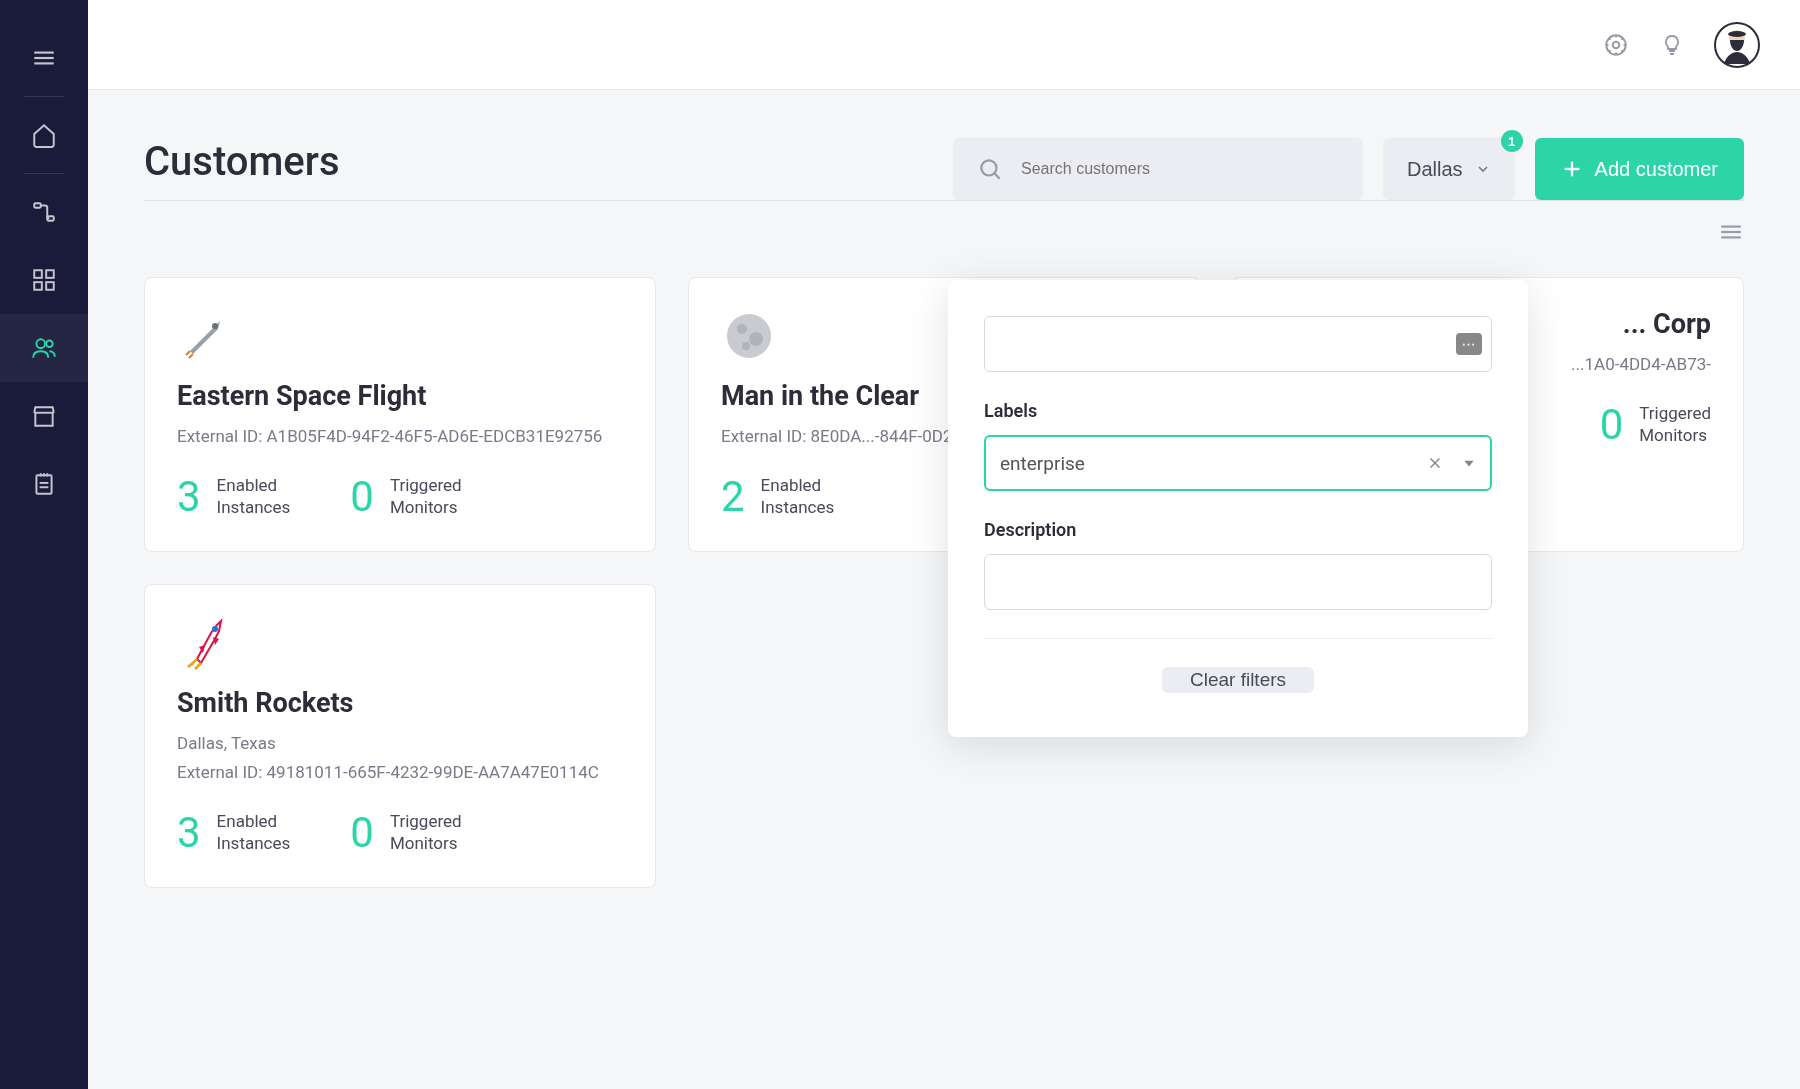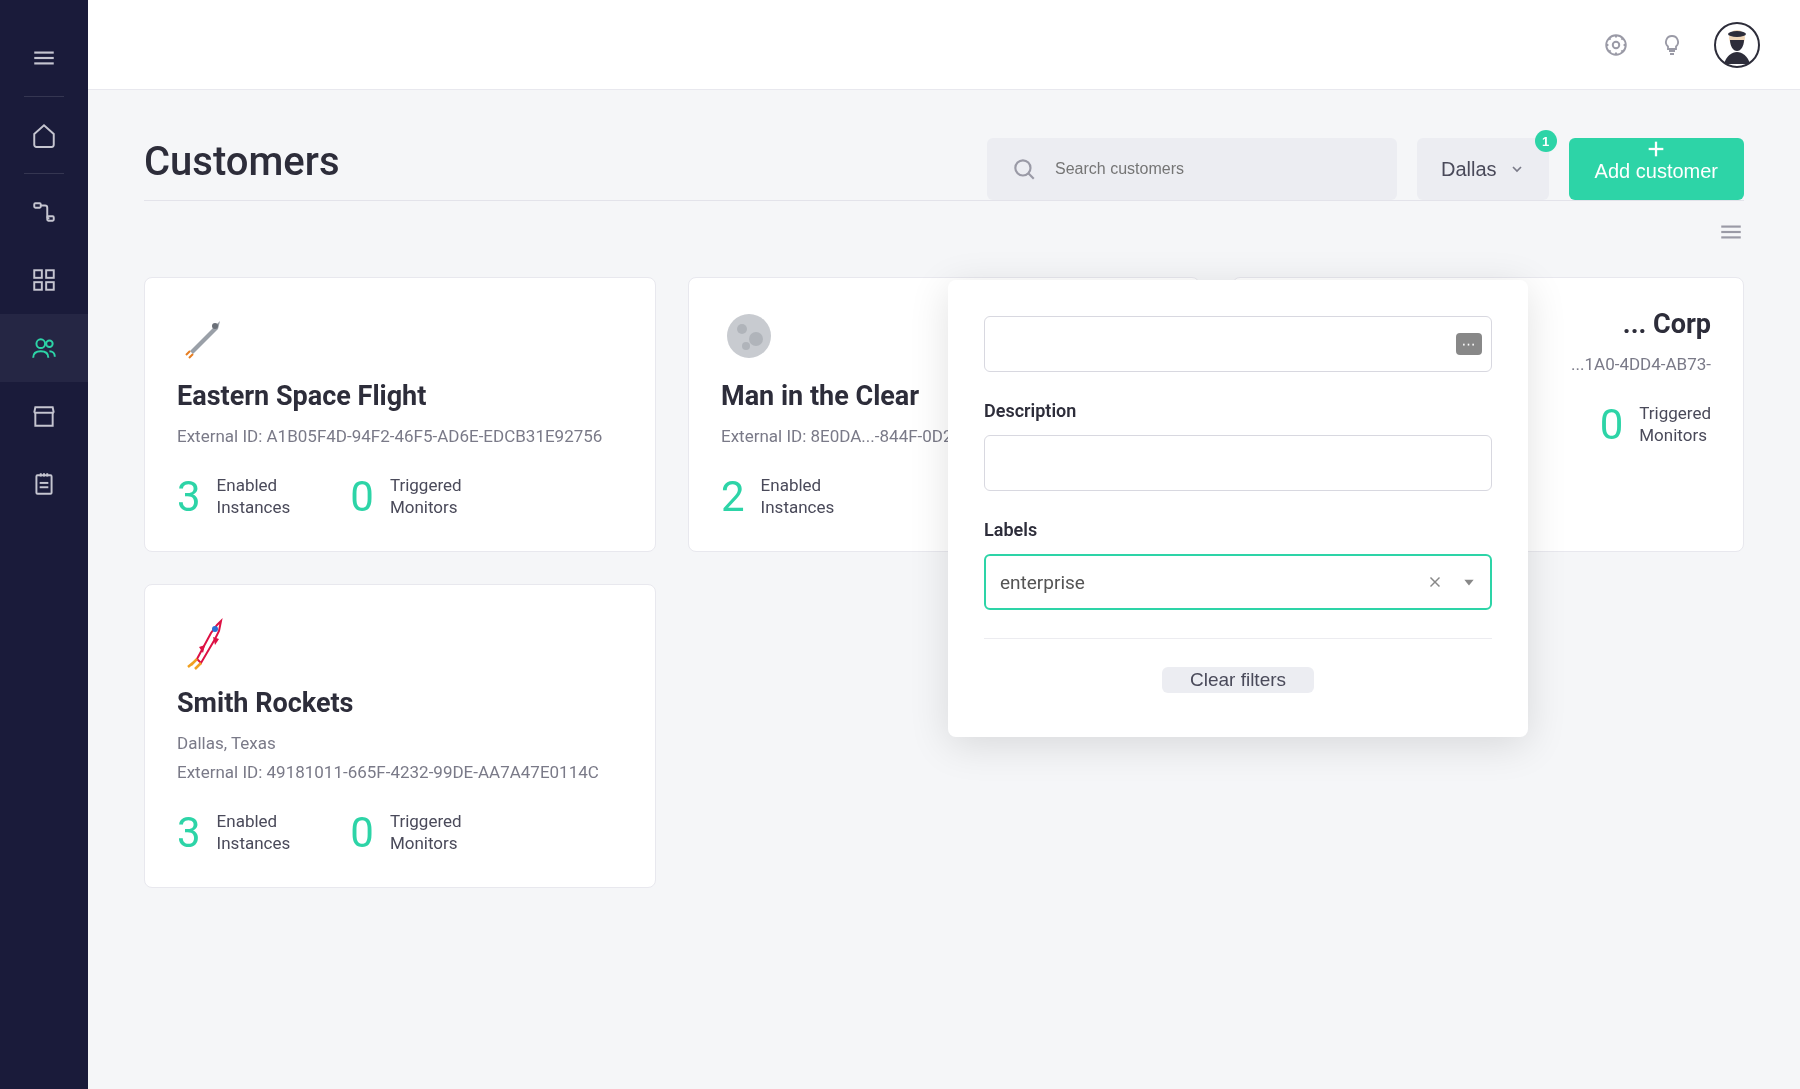--- a/index.html
+++ b/index.html
@@ -17,21 +17,21 @@
 .avatar { width: 46px; height: 46px; display: flex; align-items: center; justify-content: center; }
 .content { flex: 1; padding: 48px 56px; position: relative; }
 .header-row { display: flex; align-items: flex-start; justify-content: space-between; }
 .page-title { font-size: 40px; font-weight: 500; color: #2d2d3a; }
 .header-actions { display: flex; align-items: center; gap: 20px; }
 .search-box { display: flex; align-items: center; background: #ecedf2; border-radius: 6px; padding: 0 24px; height: 62px; width: 410px; }
 .search-box svg { width: 26px; height: 26px; margin-right: 18px; }
 .search-box input { border: none; background: transparent; font-size: 16px; color: #555; outline: none; flex: 1; }
 .filter-btn { display: flex; align-items: center; gap: 12px; background: #ecedf2; border: none; border-radius: 6px; height: 62px; padding: 0 24px; font-size: 20px; color: #4a4a5a; cursor: pointer; position: relative; }
 .filter-badge { position: absolute; top: -8px; right: -8px; background: #2dd4a7; color: #fff; width: 22px; height: 22px; border-radius: 50%; font-size: 13px; display: flex; align-items: center; justify-content: center; font-weight: 600; }
-.add-btn { display: flex; align-items: center; background: #2dd4a7; color: #fff; border: none; border-radius: 6px; height: 62px; padding: 0 26px; font-size: 20px; font-weight: 500; cursor: pointer; flex-direction: column; }
+.add-btn { display: flex; align-items: center; gap: 12px; background: #2dd4a7; color: #fff; border: none; border-radius: 6px; height: 62px; padding: 0 26px; font-size: 20px; font-weight: 500; cursor: pointer; }
 .divider-row { border-top: 1px solid #e3e3ea; margin-bottom: 28px; display: flex; justify-content: flex-end; padding-top: 18px; }
 .view-toggle { cursor: pointer; color: #888; }
 .cards { display: grid; grid-template-columns: repeat(3, 1fr); gap: 32px; }
 .card { background: #fff; border: 1px solid #e8e8ee; border-radius: 8px; padding: 30px 32px; }
 .card-icon { width: 56px; height: 56px; margin-bottom: 16px; display: flex; align-items: center; justify-content: center; }
 .card-title { font-size: 27px; font-weight: 700; color: #2d2d3a; margin-bottom: 12px; }
 .card-sub { font-size: 17px; color: #7a7a88; margin-bottom: 4px; line-height: 1.5; }
 .card-stats { display: flex; gap: 60px; margin-top: 22px; }
 .stat { display: flex; align-items: center; gap: 16px; }
 .stat-num { font-size: 42px; font-weight: 400; color: #2dd4a7; }
@@ -263,34 +263,34 @@
       </div>
 
       <div class="filter-panel">
         <div class="filter-field">
           <div class="filter-input-wrap">
             <input class="filter-input" type="text" style="">
             <div class="filter-input-suffix">⋯</div>
           </div>
         </div>
         <div class="filter-field">
-          <label class="filter-label">Description</label>
-          <input class="filter-input" type="text" style="">
-        </div>
-        <div class="filter-field">
           <label class="filter-label">Labels</label>
           <div class="labels-input">
             <span class="val">enterprise</span>
             <svg width="18" height="18" viewBox="0 0 24 24" fill="none" stroke="#888" stroke-width="2" style="margin-right:18px">
                 <line x1="6" y1="6" x2="18" y2="18"></line>
                 <line x1="6" y1="18" x2="18" y2="6"></line>
               </svg>
             <svg width="14" height="14" viewBox="0 0 24 24" fill="#888">
                 <polygon points="4,8 20,8 12,18"></polygon>
               </svg>
           </div>
         </div>
+        <div class="filter-field">
+          <label class="filter-label">Description</label>
+          <input class="filter-input" type="text" style="">
+        </div>
         <div class="filter-sep"></div>
         <button class="clear-btn">Clear filters</button>
       </div>
     </div>
   </div>
 </div>
 
 </body></html>

